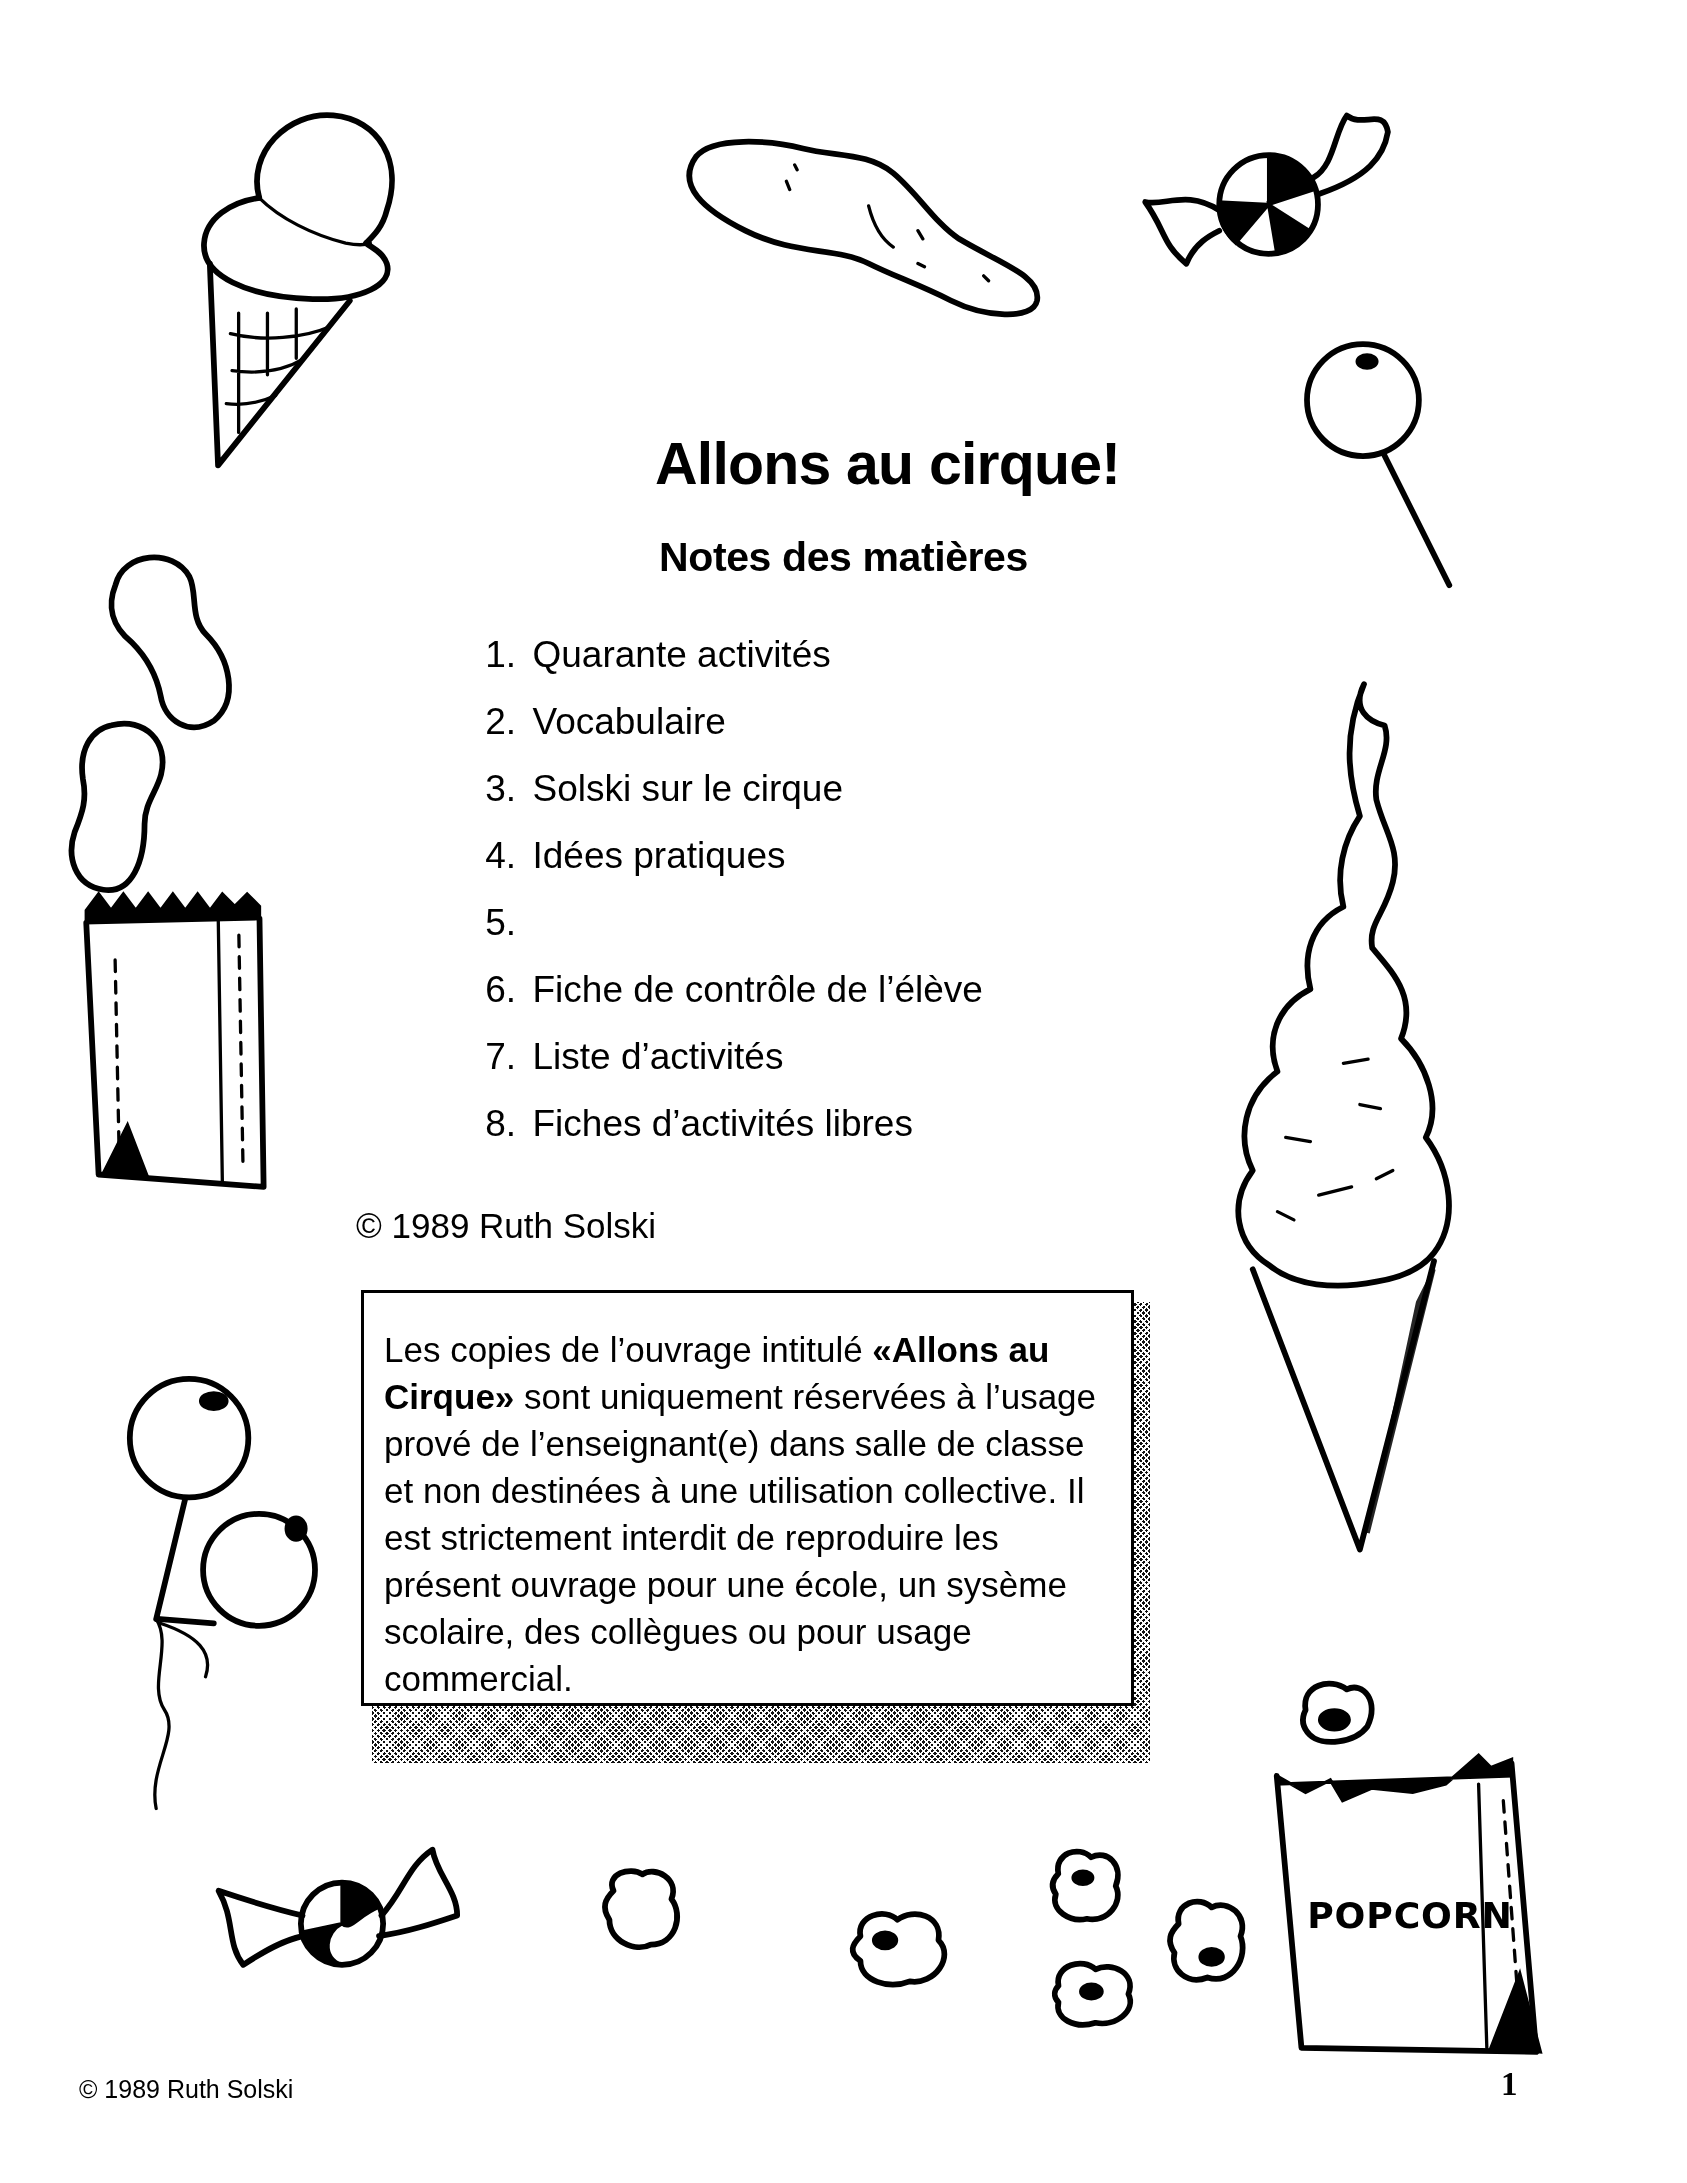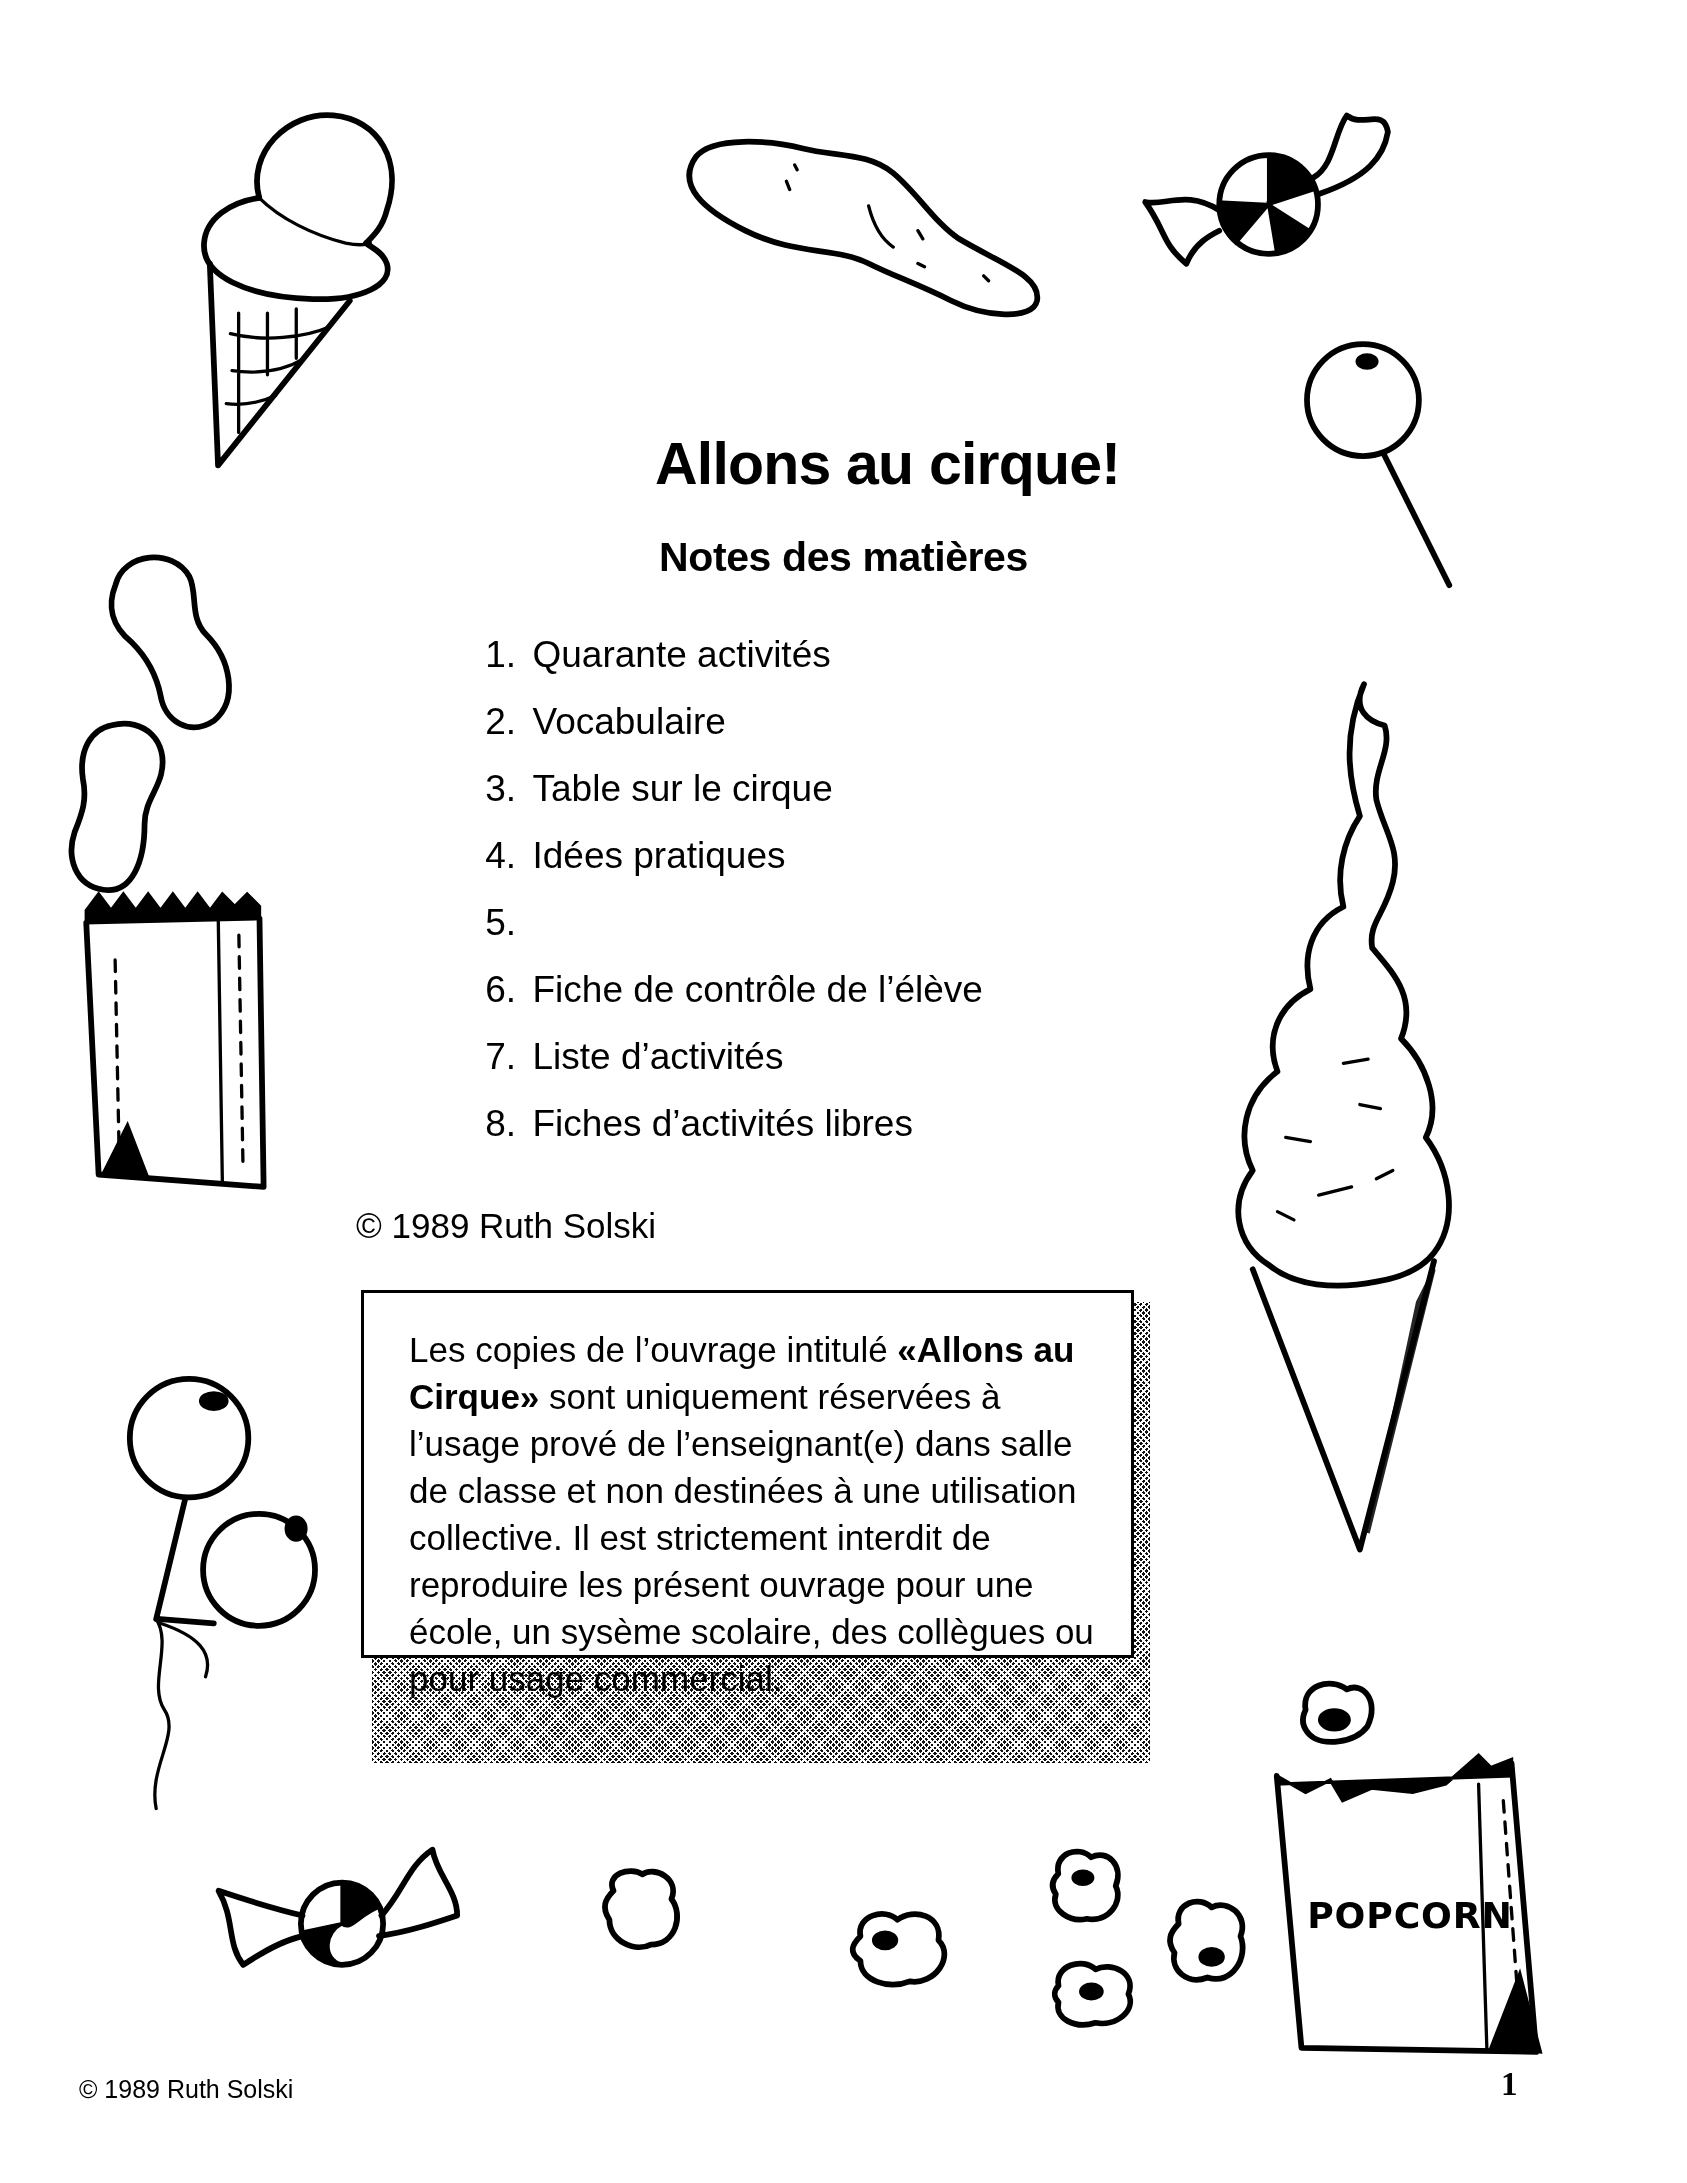--- a/index.html
+++ b/index.html
@@ -15,21 +15,21 @@
   .subtitle { left: 0; width: 1687px; top: 534px; text-align: center; font-size: 41px; font-weight: 700; letter-spacing: -0.4px; }
 
   .toc { left: 465px; top: 634px; margin: 0; padding: 0; list-style: none; }
   .toc li { display: flex; align-items: baseline; height: 67px; font-size: 37px; }
   .toc .num { display: inline-block; width: 51px; text-align: right; padding-right: 16.5px; }
 
   .copyright-inline { left: 356px; top: 1206px; font-size: 35px; }
 
   .notice-shadow { left: 372px; top: 1302px; width: 778px; height: 461px; background-color: #111;
     background-image: repeating-linear-gradient(45deg, #fff 0 1.6px, transparent 1.6px 4.1px), repeating-linear-gradient(-45deg, #fff 0 1.6px, transparent 1.6px 4.1px); }
-  .notice { left: 361px; top: 1290px; width: 773px; height: 368px; background: #fff; border: 3.3px solid #000; box-sizing: border-box; padding: 33px 15px 0 45px; font-size: 35px; line-height: 47px; }
+  .notice { left: 361px; top: 1290px; width: 773px; height: 416px; background: #fff; border: 3.3px solid #000; box-sizing: border-box; padding: 33px 15px 0 20px; font-size: 35px; line-height: 47px; }
   .notice b { font-weight: 700; }
 
   .footer-copy { left: 79px; top: 2075px; font-size: 25px; }
   .page-num { left: 1501px; top: 2066px; font-family: "Liberation Serif", serif; font-size: 33px; font-weight: 700; }
 </style>
 </head>
 <body>
 
 <svg class="abs" style="left:181px;top:111px;" width="247" height="363" viewBox="0 0 300 440">
   <path class="ink" d="M95 105 C80 50 130 0 185 5 C240 10 270 60 250 120 C245 140 235 150 225 160"></path>
@@ -134,21 +134,21 @@
   <li>
       <span class="num">1.</span>
       <span>Quarante activités</span>
     </li>
   <li>
       <span class="num">2.</span>
       <span>Vocabulaire</span>
     </li>
   <li>
       <span class="num">3.</span>
-      <span>Table sur le cirque</span>
+      <span>Solski sur le cirque</span>
     </li>
   <li>
       <span class="num">4.</span>
       <span>Idées pratiques</span>
     </li>
   <li>
       <span class="num">5.</span>
     </li>
   <li>
       <span class="num">6.</span>

